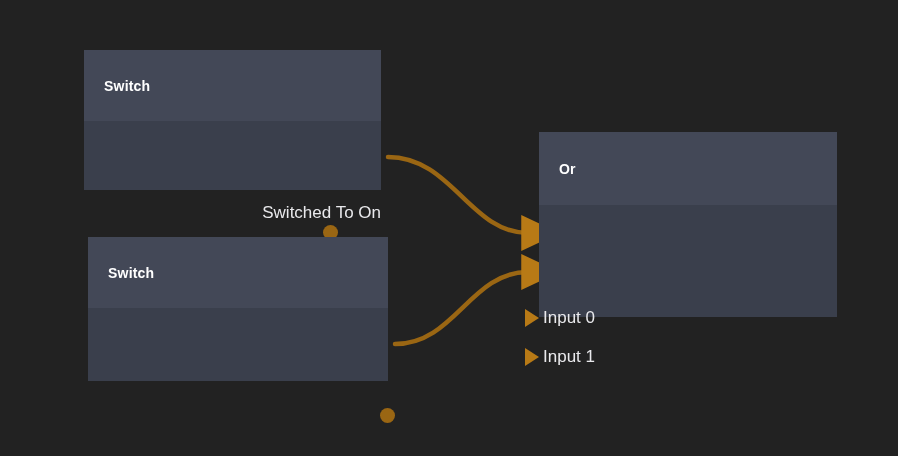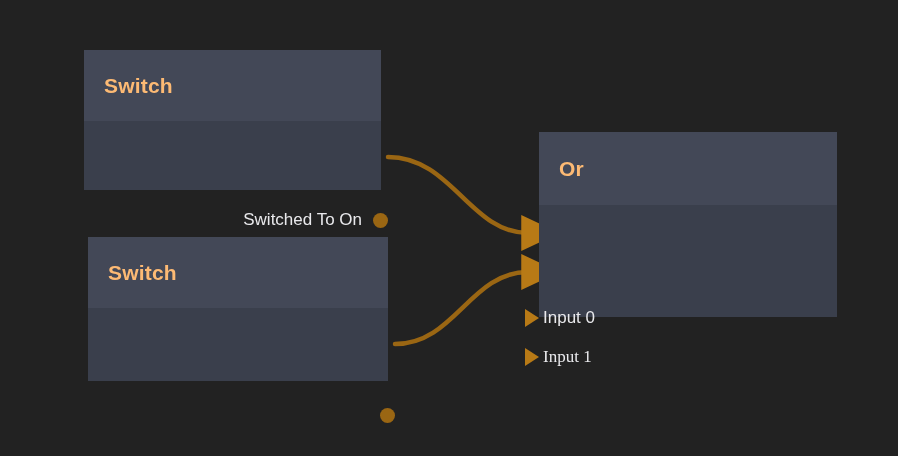--- a/index.html
+++ b/index.html
@@ -35,42 +35,43 @@
     display: flex;
     flex-direction: column;
   }
   .node-header {
     background: #434857;
     display: flex;
     align-items: center;
     box-sizing: border-box;
   }
   .node-title {
-    color: #fdba74;
-    font-size: 21px;
+    color: #ffffff;
+    font-size: 14px;
     font-weight: bold;
     letter-spacing: 0.2px;
     white-space: nowrap;
   }
   .node-body {
     position: relative;
     flex: 1 1 auto;
   }
 
   
   .port-row {
     position: absolute;
     display: flex;
     align-items: center;
     height: 24px;
     white-space: nowrap;
   }
   .port-row.out {
     right: 0;
-    justify-content: flex-start;
+    justify-content: center;
+    flex-direction: column;
   }
   .port-row.in {
     left: 0;
     justify-content: flex-end;
   }
   .port-label {
     color: #e9e9ec;
     font-size: 17px;
     line-height: 24px;
   }
@@ -138,20 +139,20 @@
 
   <div class="node" style="left:539px; top:132px; width:298px; height:185px;">
     <div class="node-header" style="height:73px; padding-left:20px;">
       <span class="node-title">Or</span>
     </div>
     <div class="node-body">
       <div class="port-row in" style="top:101px;">
         <span class="port-arrow"></span>
         <span class="port-label">Input 0</span>
       </div>
-      <div class="port-row in" style="top:140px;font-family:Liberation Serif, serif;">
+      <div class="port-row in" style="top:140px;">
         <span class="port-arrow"></span>
         <span class="port-label">Input 1</span>
       </div>
     </div>
   </div>
 
 </div>
 
 </body></html>

